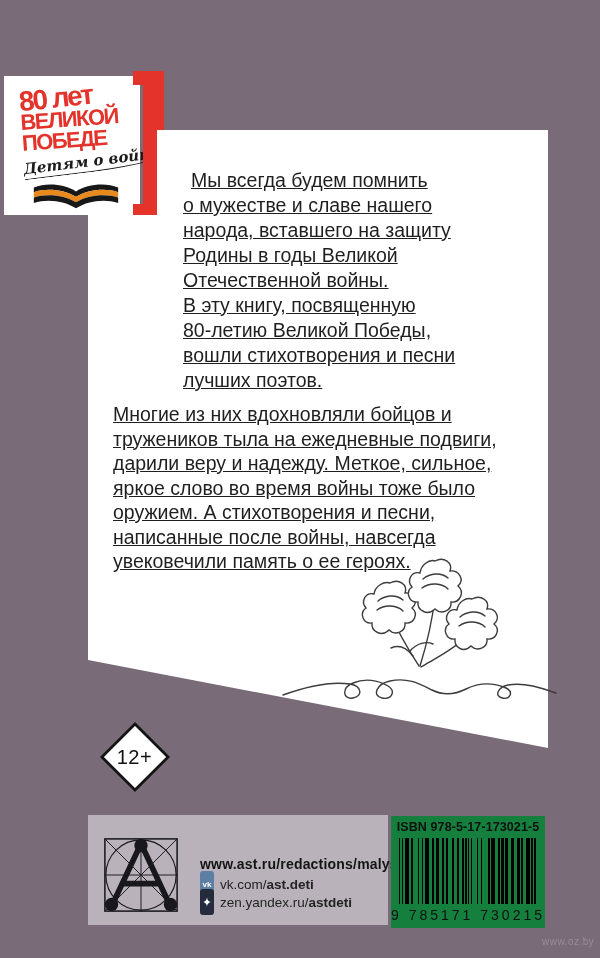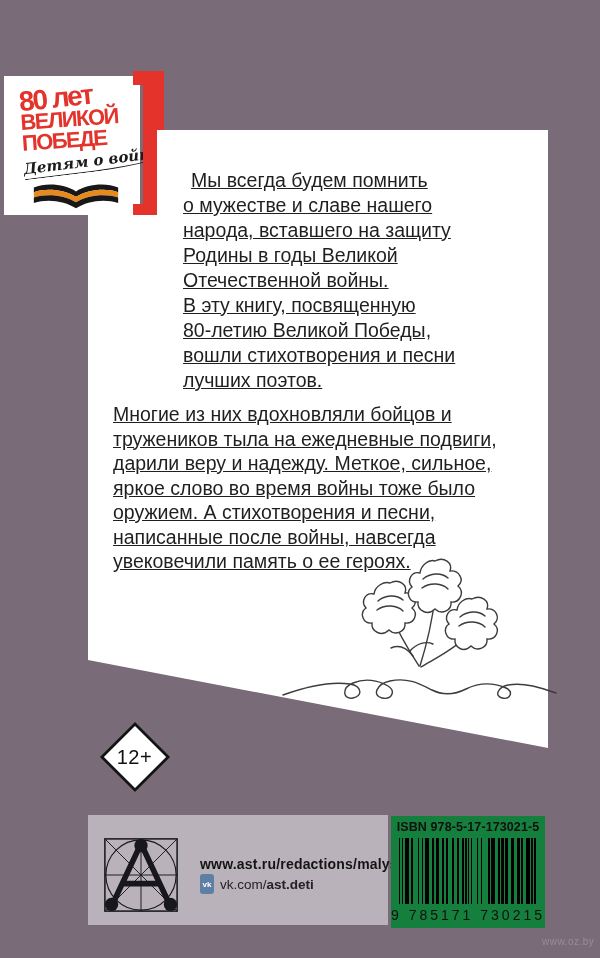--- a/index.html
+++ b/index.html
@@ -35,21 +35,21 @@
        transform:rotate(45deg);box-sizing:border-box;display:flex;align-items:center;justify-content:center;}
   .age span{transform:rotate(-45deg);font-size:20px;color:#111;letter-spacing:0.5px;}
 
   
   .panel{left:88px;top:815px;width:300px;height:110px;background:#bab2bb;}
   .ast-logo{left:103px;top:837px;width:76px;height:76px;}
   .join{left:200px;top:833px;width:167px;height:20px;background:#e3302b;color:#fff;
         font-size:12.5px;font-weight:bold;display:flex;align-items:center;justify-content:center;}
   .site{left:200px;top:856px;font-size:14px;font-weight:bold;color:#141414;letter-spacing:0.2px;}
   .soc{left:200px;width:185px;height:16px;display:flex;align-items:center;font-size:13.5px;color:#232323;}
-  .soc .ic{width:14px;height:20px;border-radius:3px;margin-right:6px;flex:0 0 auto;
+  .soc .ic{width:14px;height:26px;border-radius:3px;margin-right:6px;flex:0 0 auto;
            display:flex;align-items:center;justify-content:center;color:#fff;}
   .soc b{font-weight:bold;}
   .soc1{top:876px;} .soc2{top:894px;} .soc3{top:912px;}
   .ic-vk{font-size:8px;font-weight:bold;letter-spacing:0;}
 
   .bcbox{left:391px;top:816px;width:154px;height:112px;background:#15803d;}
   .isbn{position:absolute;left:0;top:4px;width:100%;text-align:center;font-size:12.5px;
         font-weight:600;color:#101010;letter-spacing:0.1px;}
   .bars{position:absolute;left:8px;top:22px;width:138px;height:66px;display:flex;}
   .bars div{height:100%;}
@@ -119,20 +119,28 @@
     <circle cx="9" cy="71" r="7" fill="#17171c"></circle>
     <circle cx="71" cy="71" r="7" fill="#17171c"></circle>
   </svg>
 
   <div class="abs site">www.ast.ru/redactions/malysh</div>
 
   <div class="abs soc soc1">
     <span class="ic ic-vk" style="background: rgb(93, 127, 163);">vk</span>
     <span><span>vk.com/</span><b>ast.deti</b></span>
   </div>
+  <div class="abs soc soc2">
+    <span class="ic" style="background: rgb(37, 43, 61);">
+      <svg width="10" height="10" viewBox="0 0 10 10">
+          <path d="M5,0 C5,3 7,5 10,5 C7,5 5,7 5,10 C5,7 3,5 0,5 C3,5 5,3 5,0 Z" fill="#fff"></path>
+        </svg>
+    </span>
+    <span><span>zen.yandex.ru/</span><b>astdeti</b></span>
+  </div>
 
   <div class="abs bcbox">
     <div class="isbn">ISBN 978-5-17-173021-5</div>
     <div class="bars" id="barcode-bars">
         <div style="width: 1.45263px; background: rgb(0, 0, 0);"></div>
         <div style="width: 1.45263px; background: transparent;"></div>
         <div style="width: 1.45263px; background: rgb(0, 0, 0);"></div>
         <div style="width: 1.45263px; background: transparent;"></div>
         <div style="width: 1.45263px; background: rgb(0, 0, 0);"></div>
         <div style="width: 1.45263px; background: rgb(0, 0, 0);"></div>

